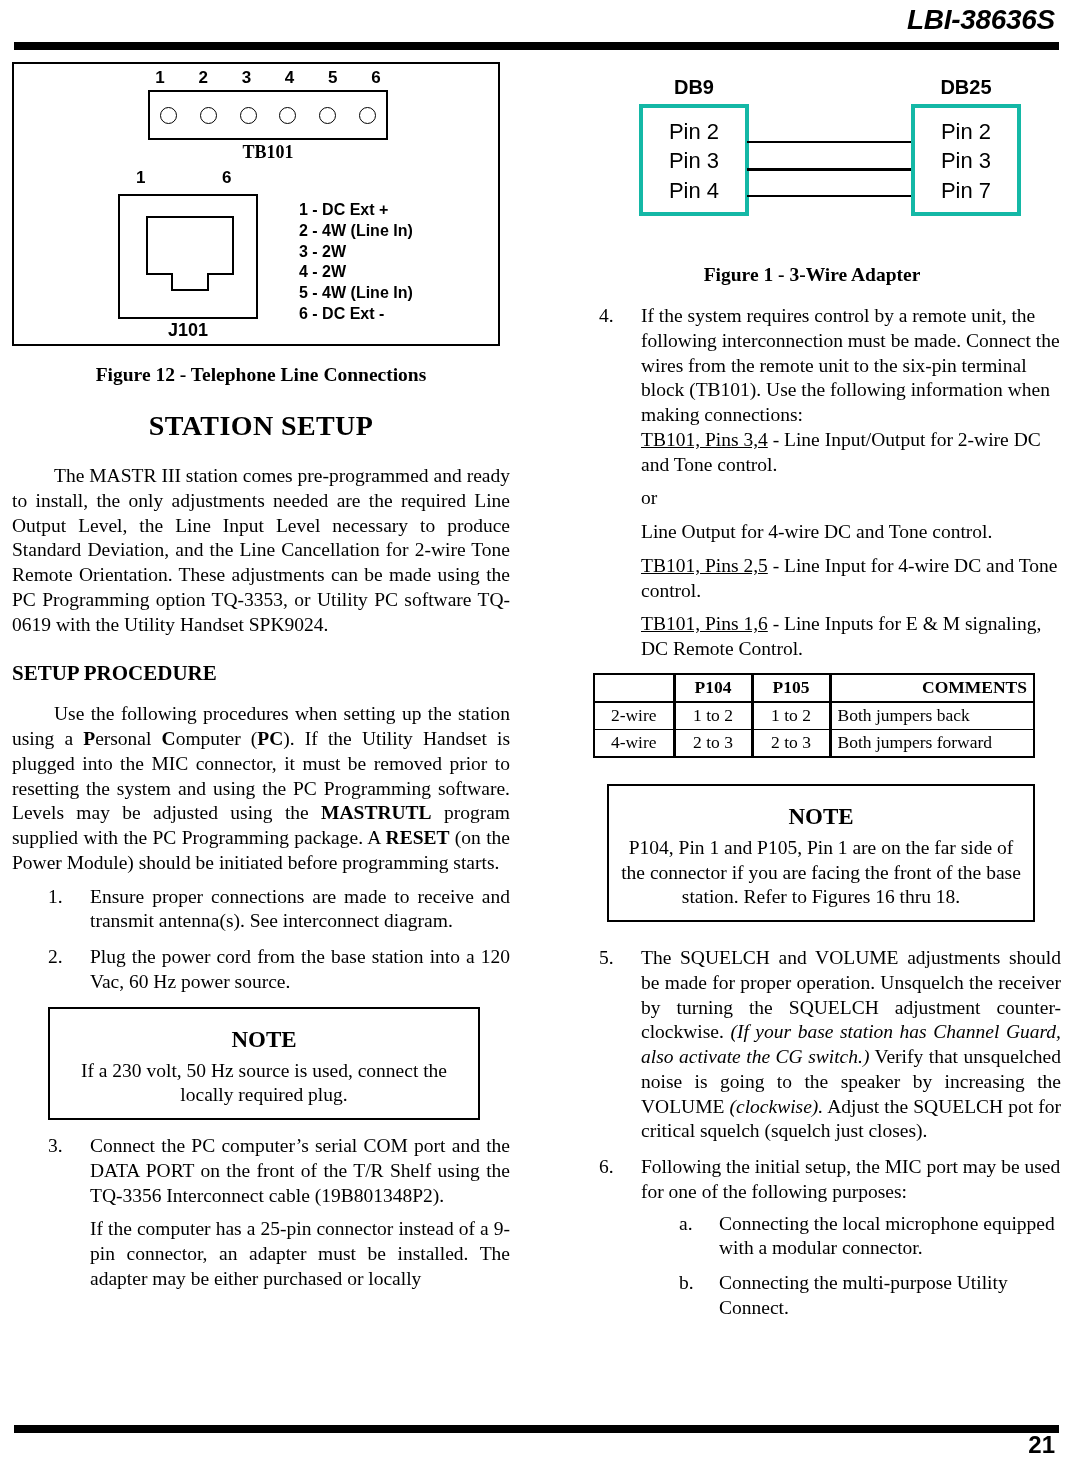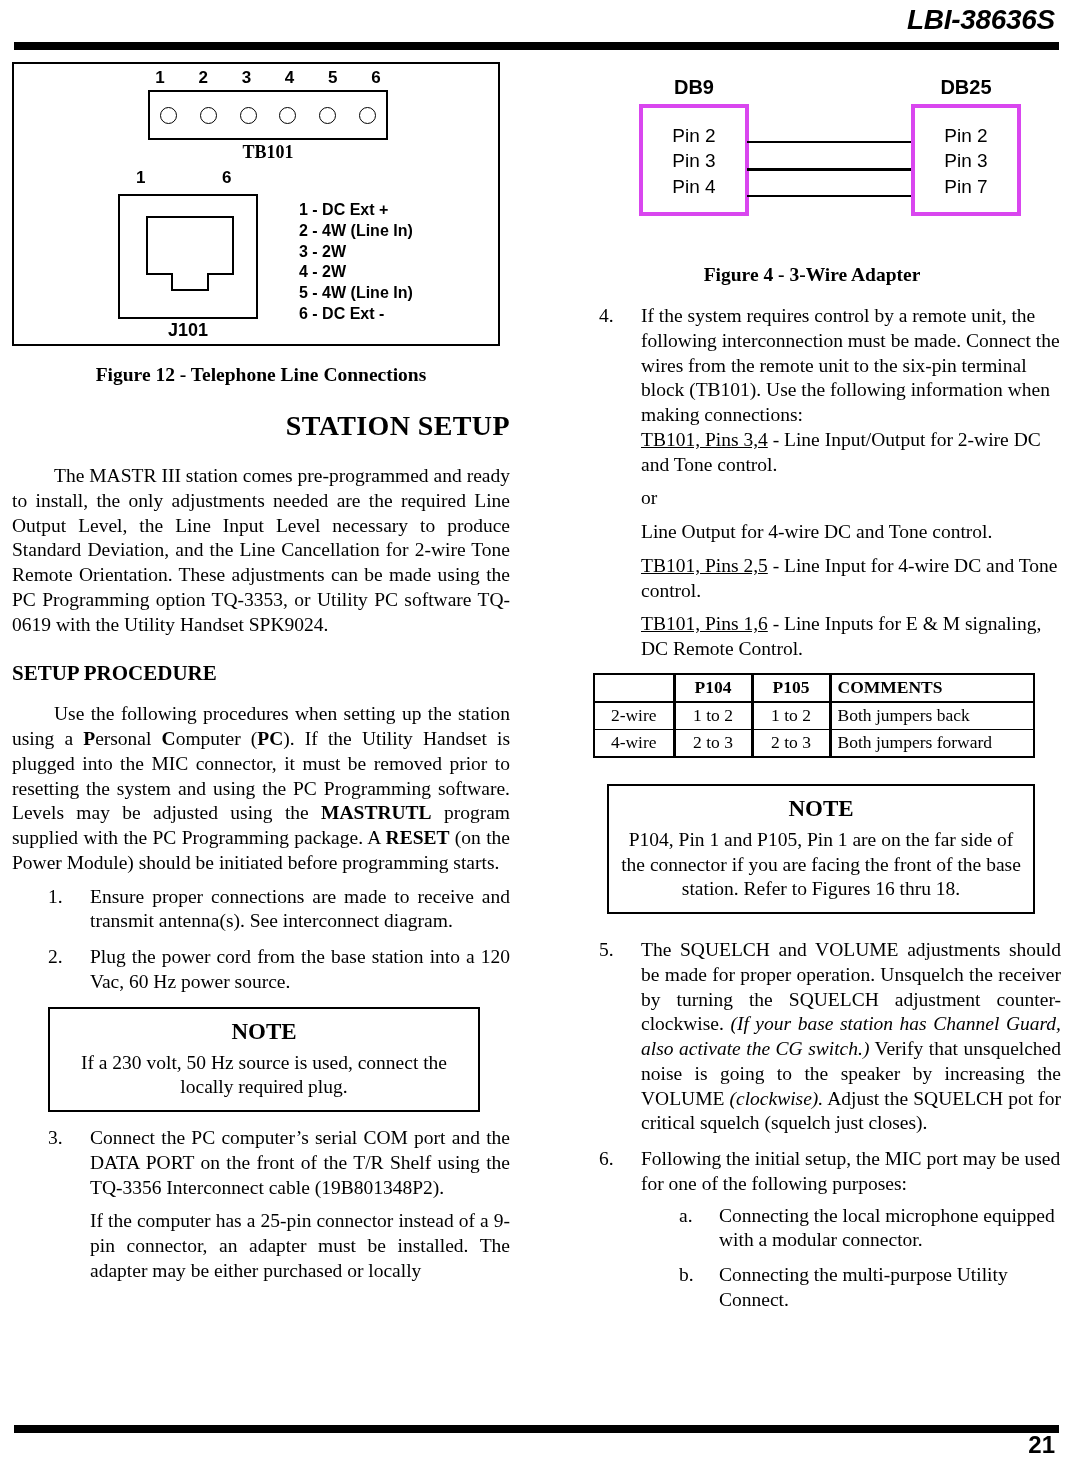--- a/index.html
+++ b/index.html
@@ -82,21 +82,21 @@
     line-height: 1.27;
     text-align: justify;
     text-justify: inter-word;
   }
   .indent { text-indent: 42px; }
   .nojust { text-align: left; }
 
   h1.section-title {
     font-size: 28px;
     font-weight: bold;
-    text-align: right;
+    text-align: center;
     margin: 24px 0 22px 0;
     letter-spacing: 0.4px;
   }
   h2.sub-title {
     font-size: 21px;
     font-weight: bold;
     text-align: left;
     margin: 24px 0 16px 0;
   }
 
@@ -160,21 +160,21 @@
   }
 
   .underline { text-decoration: underline; }
   .bold { font-weight: bold; }
   .ital { font-style: italic; }
 
   
   .note-box {
     border: 2px solid #000;
     margin: 12px 0 14px 36px;
-    padding: 8px 12px 10px 12px;
+    padding: 16px 12px 10px 12px;
   }
   .note-box .note-title {
     font-size: 23px;
     font-weight: bold;
     text-align: center;
     margin: 2px 0 6px 0;
   }
   .note-box .note-body {
     font-size: 19.5px;
     line-height: 1.27;
@@ -300,24 +300,24 @@
     text-align: center;
     width: 110px;
   }
   .db-head.left  { left: 18px; }
   .db-head.right { left: 290px; }
   .db-box {
     position: absolute;
     top: 28px;
     width: 110px;
     height: 112px;
-    border: 4px solid #d946ef;
+    border: 4px solid #14b8a6;
     box-sizing: border-box;
     font-family: "Liberation Sans", "DejaVu Sans", sans-serif;
-    font-size: 19px;
+    font-size: 22px;
     display: flex;
     flex-direction: column;
     justify-content: center;
     align-items: center;
     padding-top: 2px;
   }
   .db-box.left  { left: 18px; }
   .db-box.right { left: 290px; }
   .db-box .pin { line-height: 1.33; }
   .wire {
@@ -345,21 +345,21 @@
     height: 22px;
   }
   table.dc-table th {
     font-weight: bold;
     text-align: center;
     border-bottom: 3px solid #000;
   }
   table.dc-table td { text-align: center; }
   table.dc-table td.comment,
   table.dc-table th.comment { text-align: left; }
-  table.dc-table th.comment { text-align: left; }
+  table.dc-table th.comment { text-align: right; }
   table.dc-table .thickleft { border-left: 3px solid #000; }
   table.dc-table tr > *:first-child { border-left: 2px solid #000; }
   table.dc-table tr > *:last-child  { border-right: 2px solid #000; }
   table.dc-table tr:first-child > * { border-top: 2px solid #000; }
   table.dc-table tr:last-child > *  { border-bottom: 2px solid #000; }
 
   .spacer-10 { height: 10px; }
   .spacer-18 { height: 18px; }
 </style>
 </head>
@@ -470,21 +470,21 @@
     <div class="wire w2"></div>
     <div class="wire w3"></div>
 
     <div class="db-box right">
       <span class="pin">Pin 2</span>
       <span class="pin">Pin 3</span>
       <span class="pin">Pin 7</span>
     </div>
   </div>
 
-  <div class="fig-caption">Figure 4 - 3-Wire Adapter</div>
+  <div class="fig-caption">Figure 1 - 3-Wire Adapter</div>
 
   <div class="spacer-18"></div>
 
   <ol class="numlist">
     <li>
       <span class="num">4.</span>
       <span class="nojust" style="display:block">If the system requires control by a remote unit, the following interconnection must be made. Connect the wires from the remote unit to the six-pin terminal block (TB101). Use the following information when making connections:</span>
       <span class="sub-para left" style="margin-top:0"><span class="underline">TB101, Pins 3,4</span><span> - Line Input/Output for 2-wire DC and Tone control.</span></span>
       <span class="sub-para left">or</span>
       <span class="sub-para left">Line Output for 4-wire DC and Tone control.</span>

